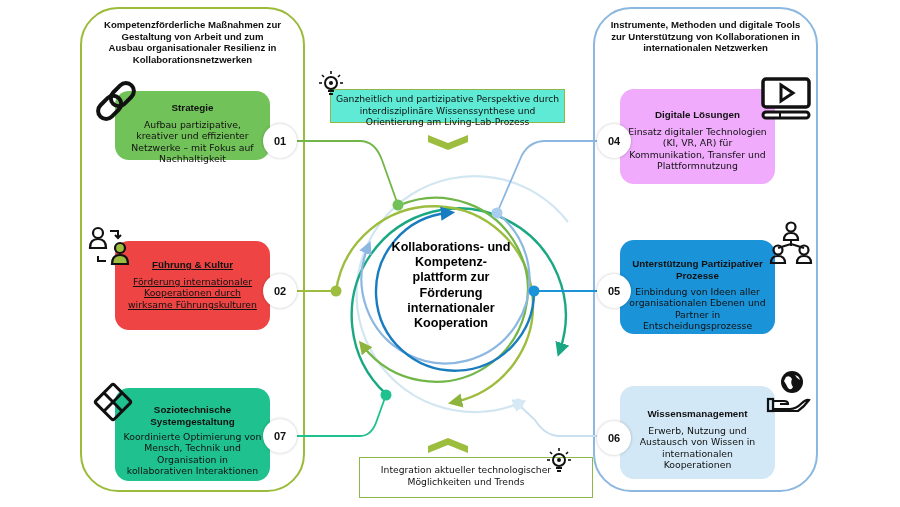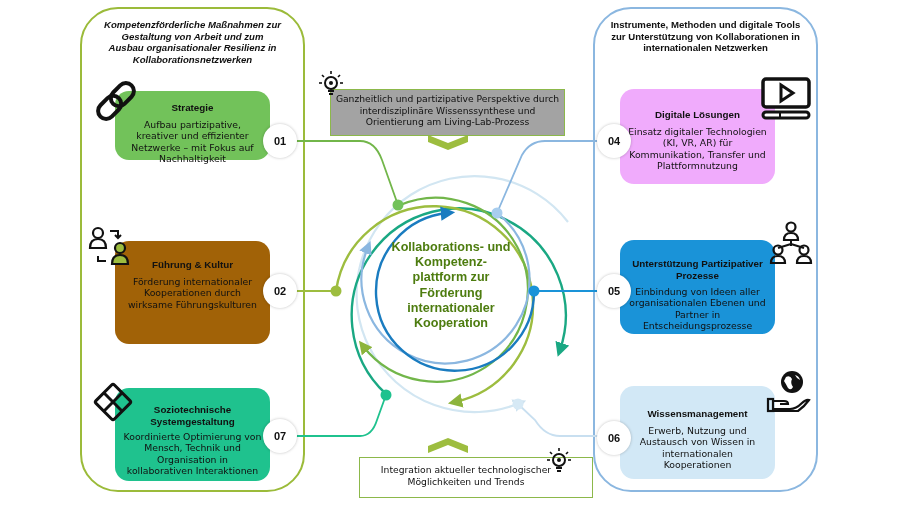--- a/index.html
+++ b/index.html
@@ -9,34 +9,34 @@
   .panel-left { left:80px; top:7px; width:225px; height:485px; border:2px solid #9bbb3a; }
   .panel-right { left:593px; top:7px; width:225px; height:485px; border:2px solid #8bb7e0; }
   .panel-title { position:absolute; left:0; right:0; top:10px; text-align:center;
                  font-family:"Liberation Sans", sans-serif; font-weight:bold; font-size:9.6px; line-height:11.5px; color:#111; }
   .card { position:absolute; border-radius:14px; text-align:center; box-sizing:border-box; padding:6px 8px 4px;
           font-size:9.3px; line-height:11.4px; color:#111; }
   .card .ct { font-family:"Liberation Sans", sans-serif; font-weight:bold; font-size:9.8px; line-height:12px; margin-bottom:5px; margin-top:5px; }
   .num { position:absolute; width:34px; height:34px; border-radius:50%; background:#fff;
          box-shadow:0 0 3px rgba(0,0,0,0.25); font-family:"Liberation Sans", sans-serif; font-weight:bold; font-size:11px;
          display:flex; align-items:center; justify-content:center; color:#111; }
-  .topbox { position:absolute; left:330px; top:89px; width:235px; height:47px; border:1.5px solid #8cb84a; box-sizing:border-box;
-            background:#a3a3a3; font-size:9.2px; line-height:11.6px; text-align:center; padding-top:3px; }
+  .topbox { position:absolute; left:330px; top:89px; width:235px; height:34px; border:1.5px solid #8cb84a; box-sizing:border-box;
+            background:#5eead4; font-size:9.2px; line-height:11.6px; text-align:center; padding-top:3px; }
   .botbox { position:absolute; left:331px; top:457px; width:234px; height:41px; border:1.5px solid #8cb84a; box-sizing:border-box;
             background:#fff; font-size:9.2px; line-height:11.6px; text-align:center; padding-top:6px; }
   .center-title { position:absolute; left:386px; top:240px; width:130px; text-align:center;
-                  font-family:"Liberation Sans", sans-serif; font-weight:bold; font-size:12.6px; line-height:15.2px; color:#4d7c0f; }
+                  font-family:"Liberation Sans", sans-serif; font-weight:bold; font-size:12.6px; line-height:15.2px; color:#000000; }
   svg.overlay { position:absolute; left:0; top:0; }
   .icon { position:absolute; }
 </style>
 </head>
 <body>
 
 <div class="panel panel-left">
-  <div class="panel-title" style="padding:0 22px;font-style:italic;">Kompetenzförderliche Maßnahmen zur Gestaltung von Arbeit und zum Ausbau organisationaler Resilienz in Kollaborationsnetzwerken</div>
+  <div class="panel-title" style="padding:0 22px;">Kompetenzförderliche Maßnahmen zur Gestaltung von Arbeit und zum Ausbau organisationaler Resilienz in Kollaborationsnetzwerken</div>
 </div>
 <div class="panel panel-right">
   <div class="panel-title" style="padding:0 12px;">Instrumente, Methoden und digitale Tools zur Unterstützung von Kollaborationen in internationalen Netzwerken</div>
 </div>
 
 <svg class="overlay" width="900" height="507">
   <defs>
     <marker id="arrTeal" markerWidth="6" markerHeight="6" refX="3" refY="3" orient="auto">
         <path d="M0,0 L6,3 L0,6 Z" fill="#1aa883"></path>
       </marker>
@@ -111,21 +111,21 @@
   <line x1="6" y1="5" x2="8" y2="7" stroke="#111" stroke-width="1.6"></line>
   <line x1="24" y1="5" x2="22" y2="7" stroke="#111" stroke-width="1.6"></line>
 </svg>
 
 <div class="card" style="left:115px;top:91px;width:155px;height:69px;background:#72c25a;">
   <div class="ct">Strategie</div>
   <div>Aufbau partizipative, kreativer und effizienter Netzwerke – mit Fokus auf Nachhaltigkeit</div>
 </div>
 <div class="num" style="left:263px;top:124px;">01</div>
 
-<div class="card" style="left:115px;top:241px;width:155px;height:103px;background:#a16207;">
+<div class="card" style="left:115px;top:241px;width:155px;height:89px;background:#ef4444;text-decoration:underline;">
   <div class="ct" style="margin-top:12px;">Führung &amp; Kultur</div>
   <div>Förderung internationaler Kooperationen durch wirksame Führungskulturen</div>
 </div>
 <div class="num" style="left:263px;top:274px;">02</div>
 
 <div class="card" style="left:115px;top:388px;width:155px;height:93px;background:#1fc28e;">
   <div class="ct" style="margin-top:10px;margin-bottom:3px;">Soziotechnische Systemgestaltung</div>
   <div>Koordinierte Optimierung von Mensch, Technik und Organisation in kollaborativen Interaktionen</div>
 </div>
 <div class="num" style="left:263px;top:419px;">07</div>

